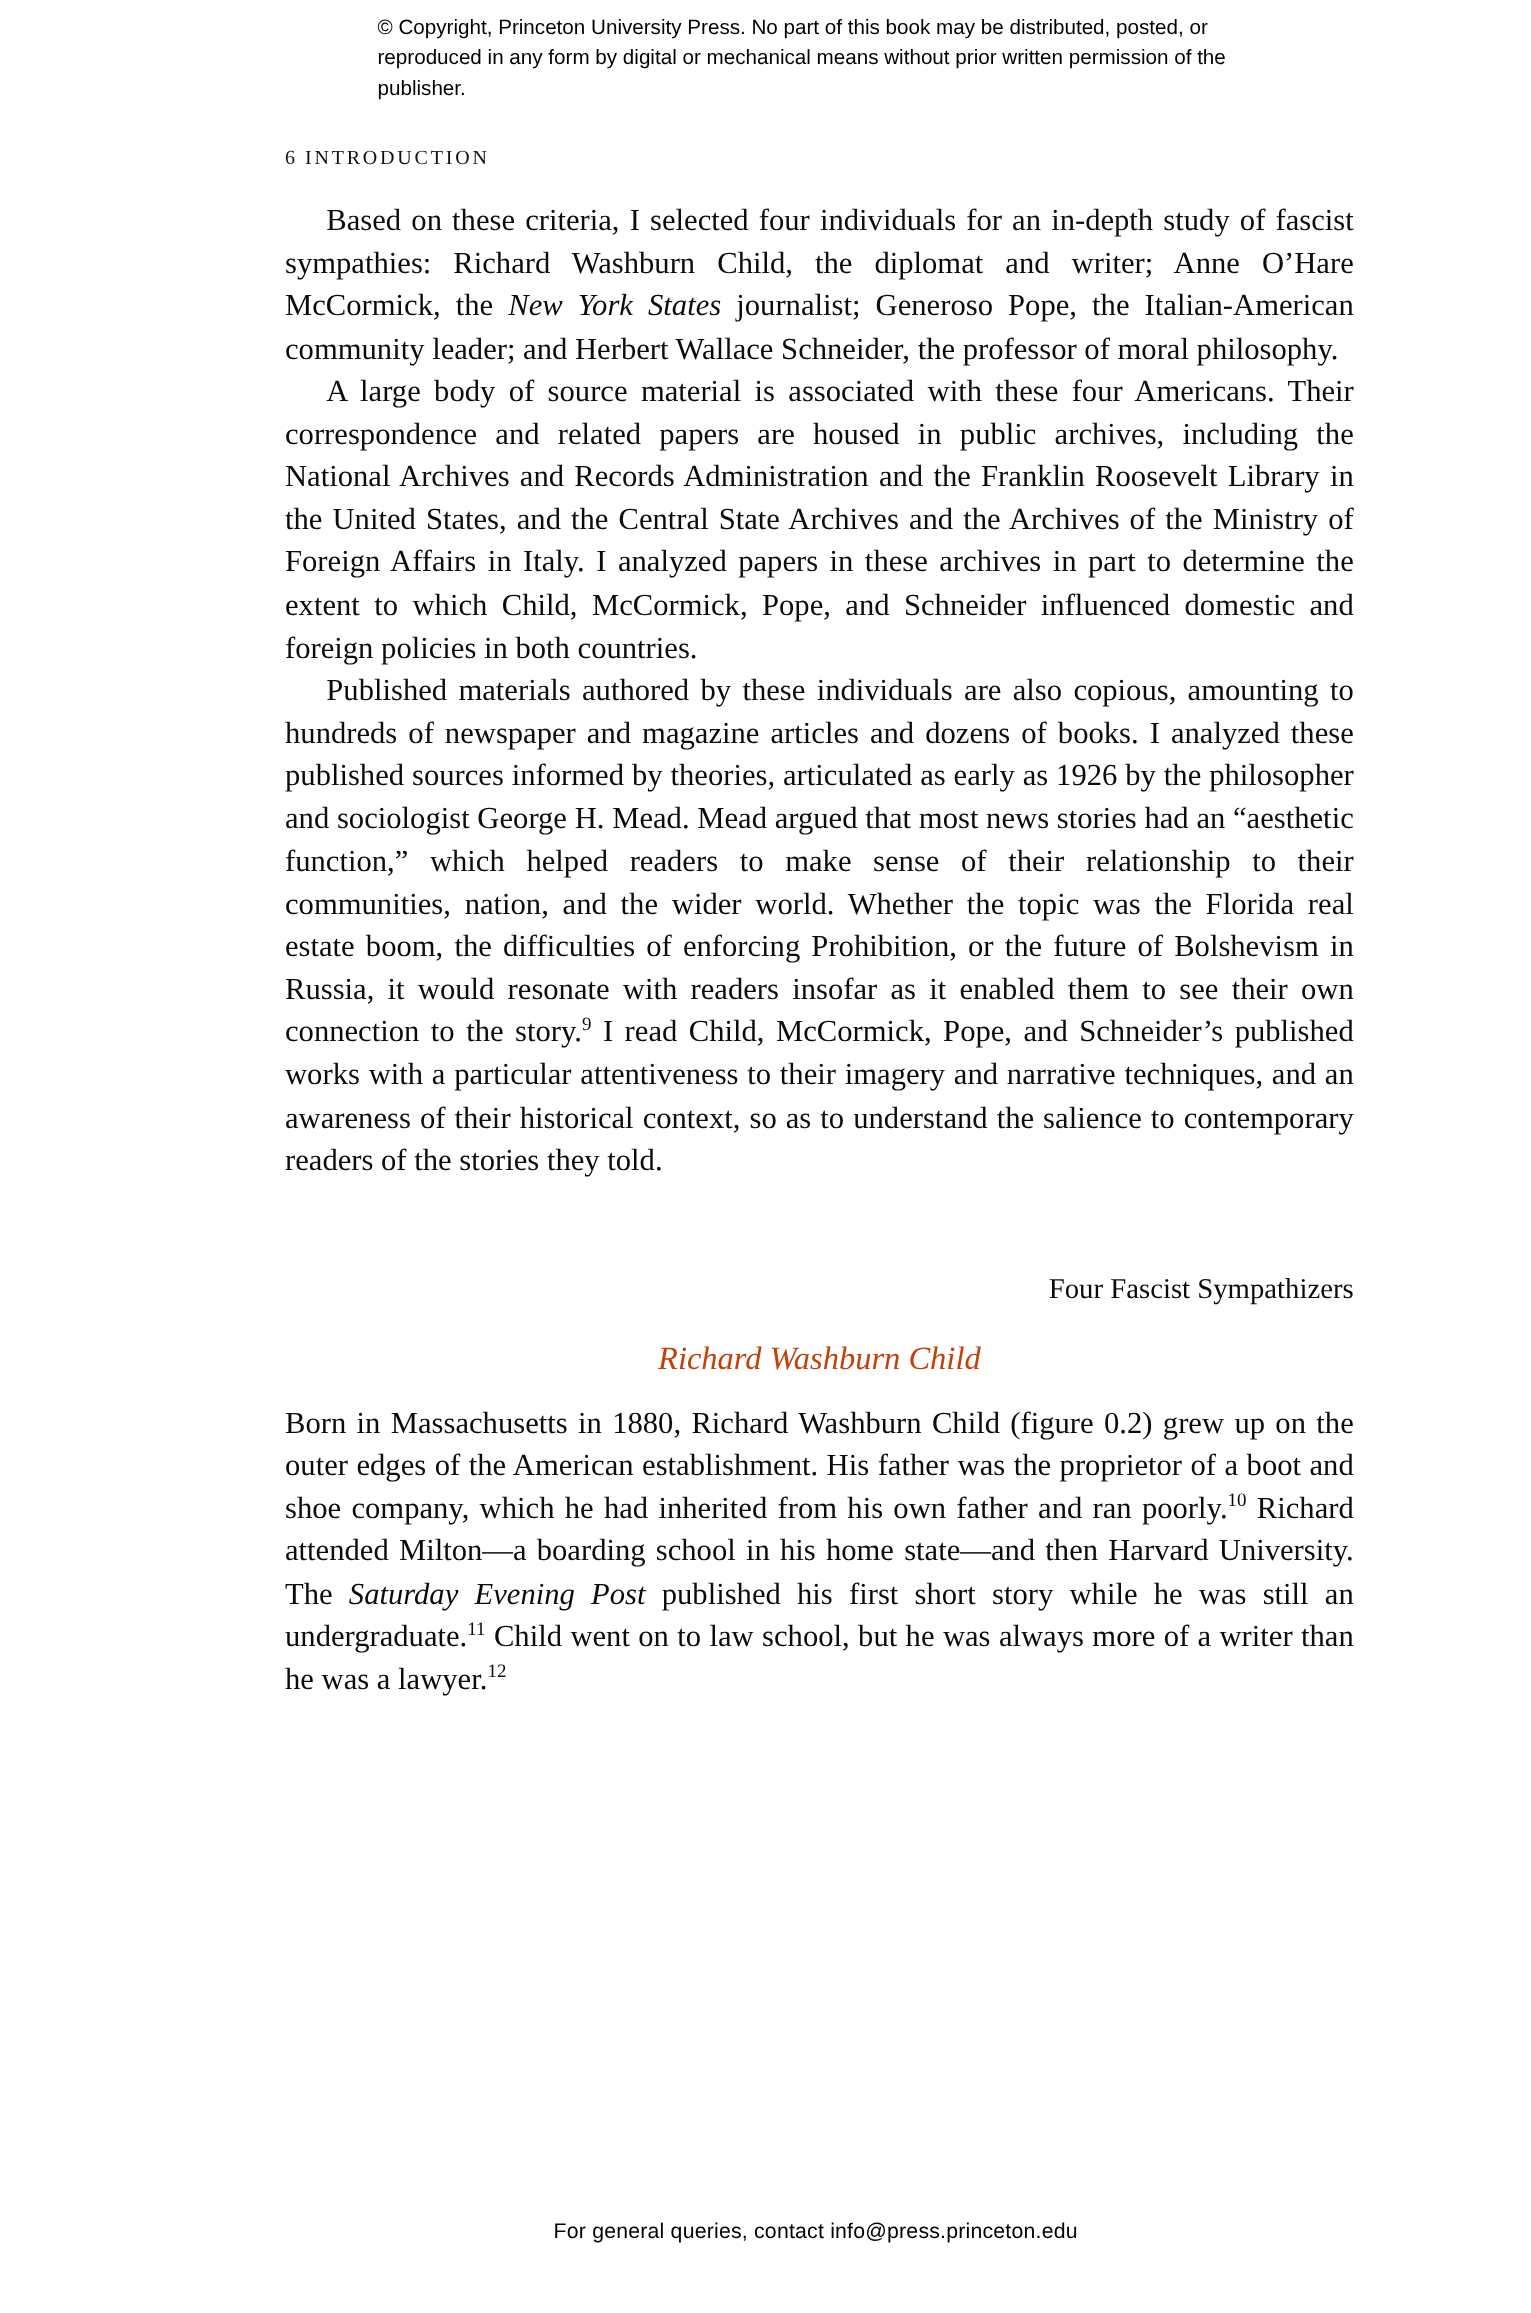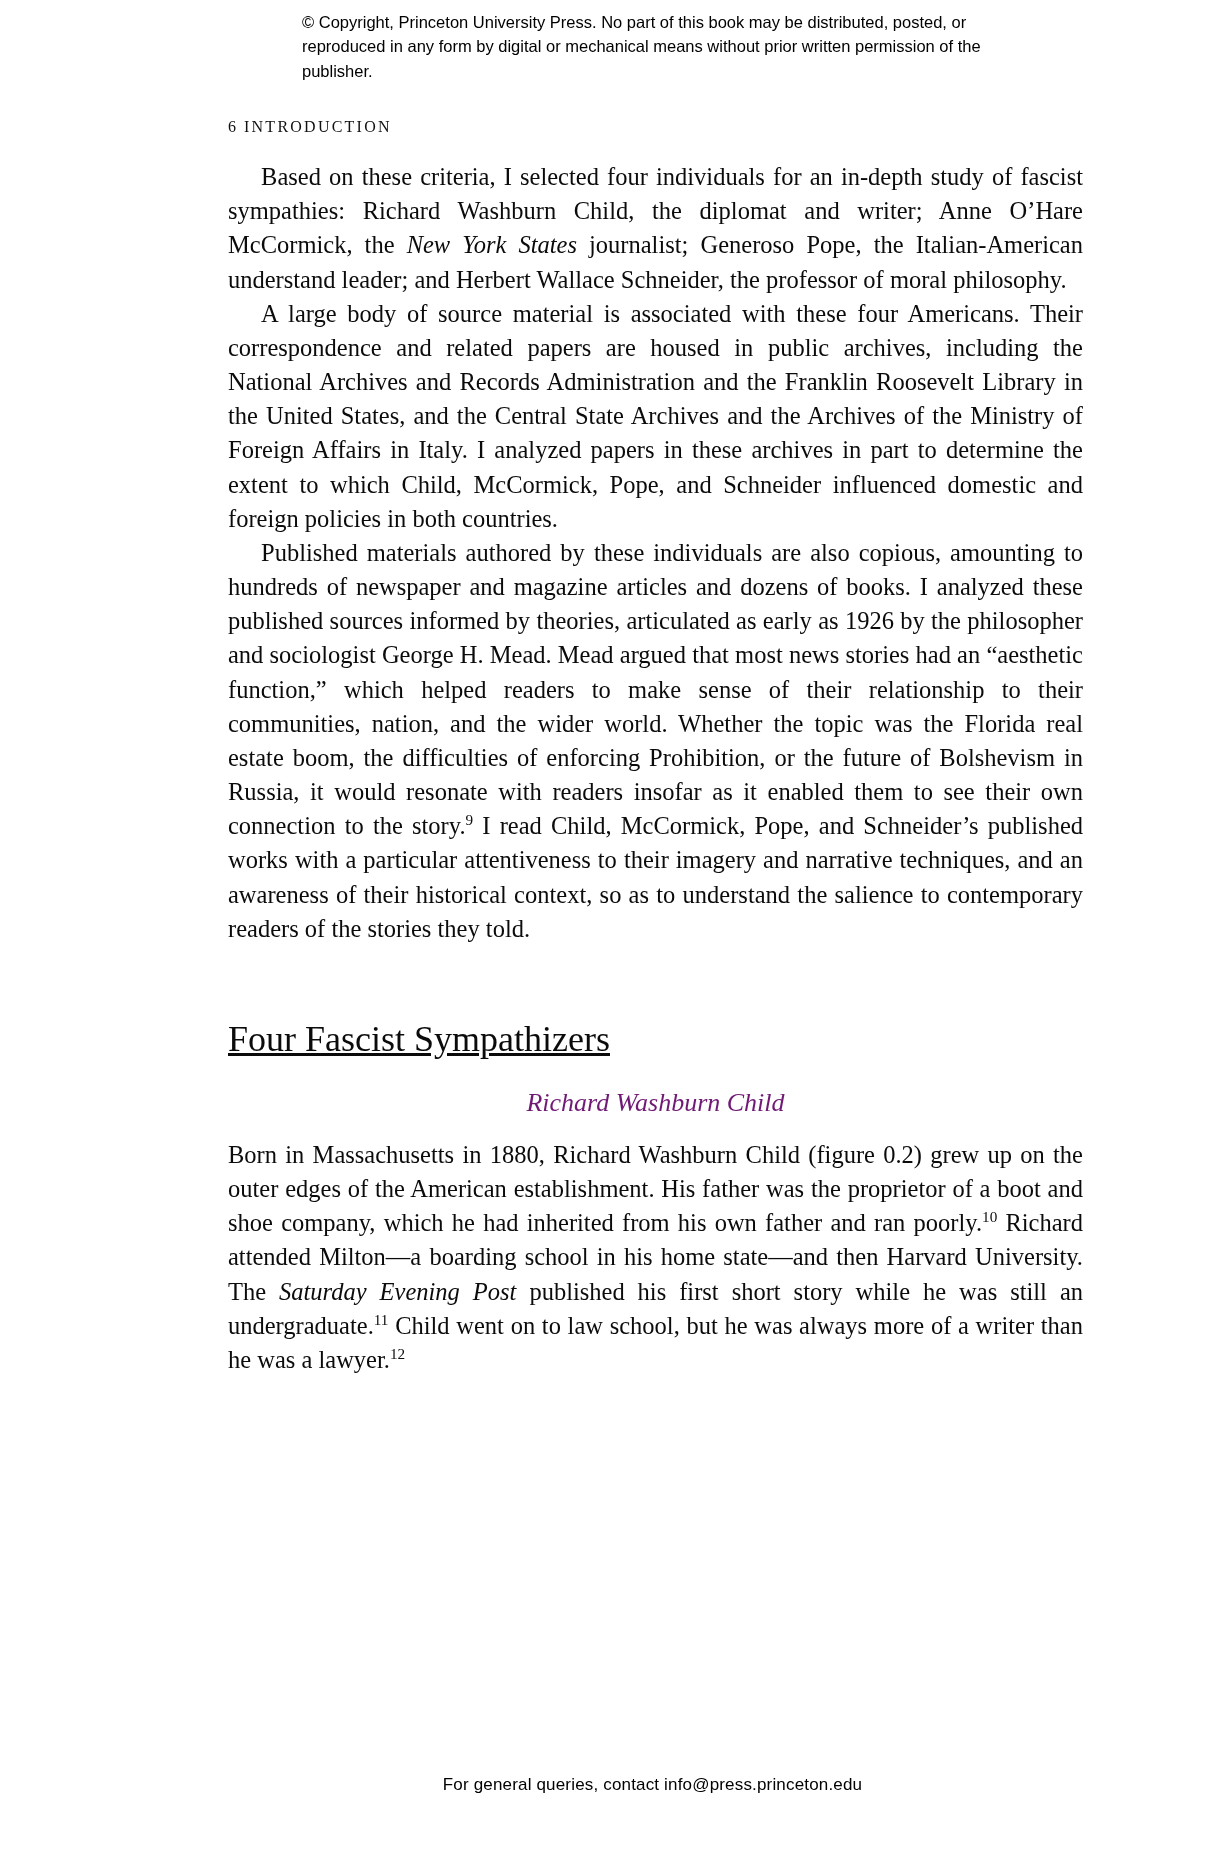--- a/index.html
+++ b/index.html
@@ -79,37 +79,36 @@
     font-style: italic;
   }
   sup {
     font-size: 0.62em;
     vertical-align: super;
     line-height: 0;
   }
 
   .section-title {
     margin: 0;
-    font-size: 36px;
+    font-size: 23px;
     font-weight: normal;
-    text-align: left;
+    text-align: right;
     padding-top: 72px;
     padding-bottom: 6px;
     color: #0b0b0b;
-    text-decoration: underline;
   }
   .subsection-title {
     margin: 0;
     font-size: 26px;
     font-weight: normal;
     font-style: italic;
     text-align: center;
     padding-top: 22px;
     padding-bottom: 20px;
-    color: #701a75;
+    color: #c2410c;
   }
 
   .footer-note {
     position: absolute;
     left: 0;
     top: 1775px;
     width: 1225px;
     text-align: center;
     font-family: Liberation Sans, sans-serif;
     font-size: 17px;
@@ -123,21 +122,21 @@
 <div class="page">
 
   <div class="copyright-notice">© Copyright, Princeton University Press. No part of this book may be distributed, posted, or reproduced in any form by digital or mechanical means without prior written permission of the publisher.</div>
 
   <div class="running-head">
     <span class="folio">6</span><span>INTRODUCTION</span>
   </div>
 
   <div class="textblock">
 
-    <p class="body indent"><span>Based on these criteria, I selected four individuals for an in-depth study of fascist sympathies: Richard Washburn Child, the diplomat and writer; Anne O’Hare McCormick, the </span><em>New York States</em><span> journalist; Generoso Pope, the Italian-American understand leader; and Herbert Wallace Schneider, the professor of moral philosophy.</span></p>
+    <p class="body indent"><span>Based on these criteria, I selected four individuals for an in-depth study of fascist sympathies: Richard Washburn Child, the diplomat and writer; Anne O’Hare McCormick, the </span><em>New York States</em><span> journalist; Generoso Pope, the Italian-American community leader; and Herbert Wallace Schneider, the professor of moral philosophy.</span></p>
 
     <p class="body indent">A large body of source material is associated with these four Americans. Their correspondence and related papers are housed in public archives, including the National Archives and Records Administration and the Franklin Roosevelt Library in the United States, and the Central State Archives and the Archives of the Ministry of Foreign Affairs in Italy. I analyzed papers in these archives in part to determine the extent to which Child, McCormick, Pope, and Schneider influenced domestic and foreign policies in both countries.</p>
 
     <p class="body indent"><span>Published materials authored by these individuals are also copious, amounting to hundreds of newspaper and magazine articles and dozens of books. I analyzed these published sources informed by theories, articulated as early as 1926 by the philosopher and sociologist George H. Mead. Mead argued that most news stories had an “aesthetic function,” which helped readers to make sense of their relationship to their communities, nation, and the wider world. Whether the topic was the Florida real estate boom, the difficulties of enforcing Prohibition, or the future of Bolshevism in Russia, it would resonate with readers insofar as it enabled them to see their own connection to the story.</span><sup>9</sup><span> I read Child, McCormick, Pope, and Schneider’s published works with a particular attentiveness to their imagery and narrative techniques, and an awareness of their historical context, so as to understand the salience to contemporary readers of the stories they told.</span></p>
 
     <h2 class="section-title">Four Fascist Sympathizers</h2>
 
     <h3 class="subsection-title">Richard Washburn Child</h3>
 
     <p class="body"><span>Born in Massachusetts in 1880, Richard Washburn Child (figure 0.2) grew up on the outer edges of the American establishment. His father was the proprietor of a boot and shoe company, which he had inherited from his own father and ran poorly.</span><sup>10</sup><span> Richard attended Milton—a boarding school in his home state—and then Harvard University. The </span><em>Saturday Evening Post</em><span> published his first short story while he was still an undergraduate.</span><sup>11</sup><span> Child went on to law school, but he was always more of a writer than he was a lawyer.</span><sup>12</sup></p>

